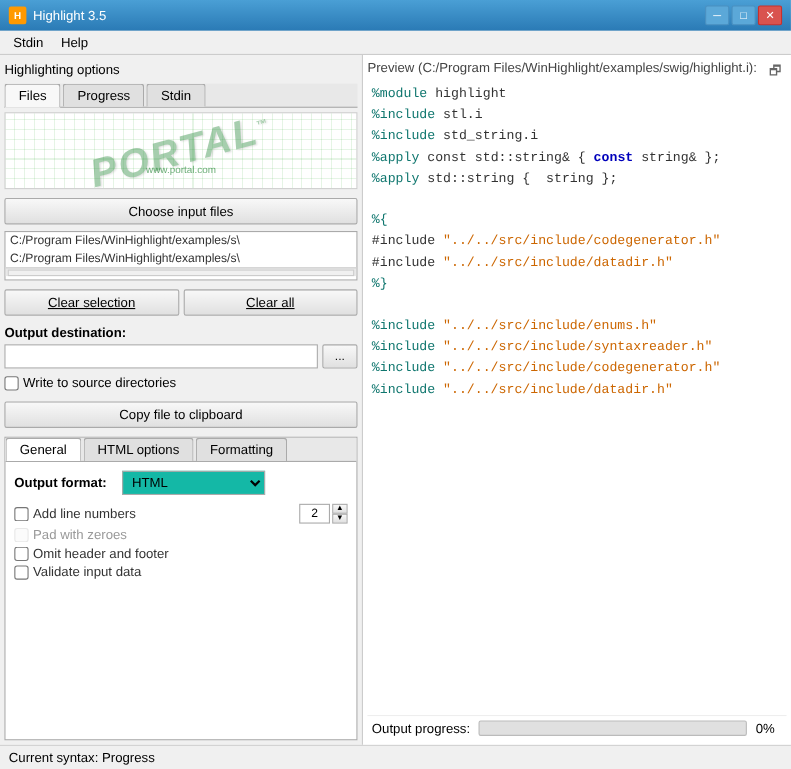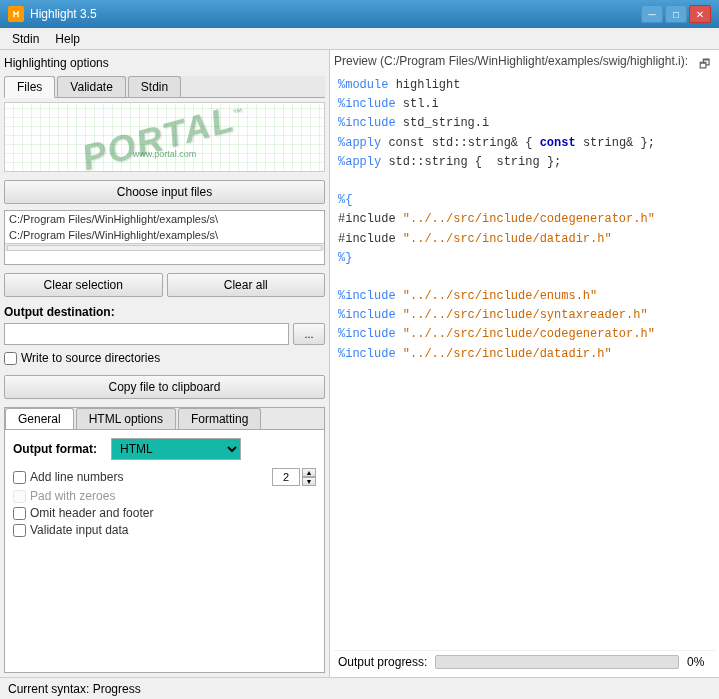--- a/index.html
+++ b/index.html
@@ -176,21 +176,21 @@
       border: 1px solid #aaa;
       cursor: pointer;
       font-size: 12px;
       margin-top: 4px;
       border-radius: 2px;
     }
 
     .file-list {
       background: white;
       border: 1px solid #aaa;
-      height: 55px;
+      height: 45px;
       overflow: hidden;
       margin-top: 2px;
     }
     .file-list-item {
       padding: 2px 4px;
       font-size: 11px;
       color: #333;
       white-space: nowrap;
       overflow: hidden;
       text-overflow: ellipsis;
@@ -210,20 +210,21 @@
       margin-top: 4px;
     }
     .action-btn {
       flex: 1;
       padding: 4px 13px;
       background: linear-gradient(to bottom, #f8f8f8, #e0e0e0);
       border: 1px solid #aaa;
       cursor: pointer;
       font-size: 12px;
       border-radius: 2px;
+      text-decoration: underline;
     }
 
     
     .section-label {
       font-size: 12px;
       font-weight: bold;
       margin-top: 4px;
     }
     .output-row {
       display: flex;
@@ -409,21 +410,21 @@
       flex: 1;
       overflow-y: auto;
       font-family: Consolas, 'Courier New', monospace;
       font-size: 12px;
       line-height: 1.6;
       background: white;
       padding: 4px;
     }
 
     .code-line { white-space: pre; display: block; }
-    .kw { color: #3b82f6; font-weight: normal; } 
+    .kw { color: #0f766e; font-weight: normal; } 
     .plain { color: #333; }
 
     
     .progress-area {
       padding: 4px;
       display: flex;
       align-items: center;
       gap: 8px;
       border-top: 1px solid #eee;
     }
@@ -485,21 +486,21 @@
   <span class="menu-item">Help</span>
 </div>
 
 <div class="main-layout">
 
   <div class="left-panel">
     <div class="panel-title">Highlighting options</div>
 
     <div class="tabs">
       <div class="tab active">Files</div>
-      <div class="tab">Validate</div>
+      <div class="tab">Progress</div>
       <div class="tab">Stdin</div>
     </div>
 
     <div class="watermark-area">
       <div class="grid-overlay"></div>
       <div class="watermark-logo">
         <div class="portal-text">PORTAL<span class="portal-tm">™</span></div>
       </div>
       <div class="portal-url">www.portal.com</div>
     </div>

